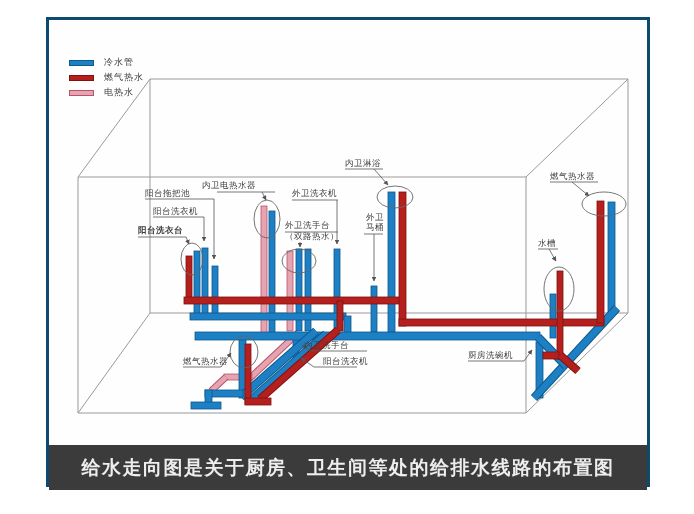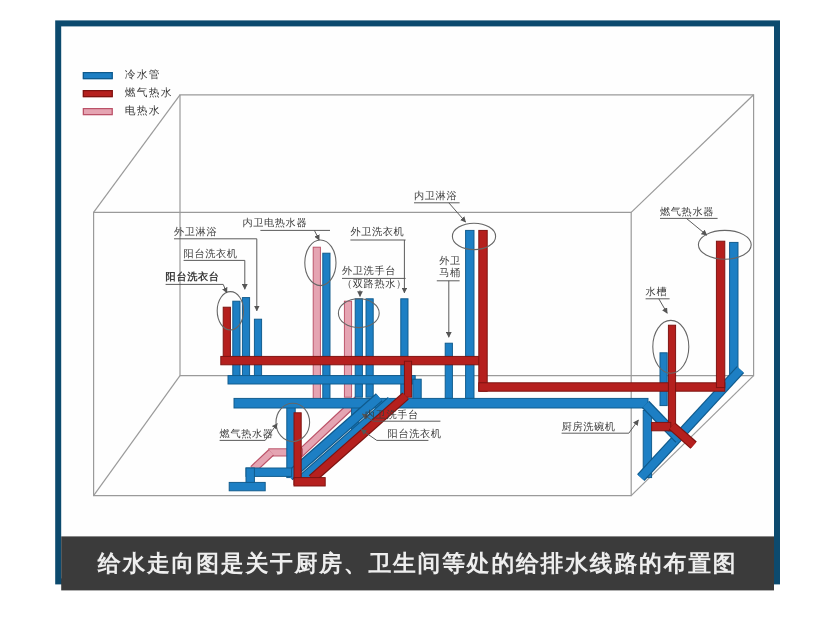--- a/index.html
+++ b/index.html
@@ -1,19 +1,19 @@
 <!DOCTYPE html>
 <html style="--c-cold: #1d7fc4; --c-cold_dark: #0f5a8c; --c-hot: #b5201e; --c-hot_dark: #7d120f; --c-elec: #e5a4b2; --c-elec_dark: #bb5268; --c-box: #9a9a9a; --c-leader: #555555; --c-caption_bg: #3b3b3b; --c-caption_text: #eeeeee;"><head>
 <meta charset="utf-8">
 <style>
   html,body{margin:0;padding:0;background:#ffffff;}
   .stage{position:relative;width:694px;height:514px;background:#fff;overflow:hidden;
          font-family:"Liberation Sans","DejaVu Sans",sans-serif;}
   .photo{position:absolute;left:46px;top:17px;width:604px;height:470px;background:#fefefe;
-         border:5px solid #0c4a6e;box-sizing:border-box;}
+         border:3px solid #0c4a6e;box-sizing:border-box;}
   .diagram-svg{position:absolute;left:0;top:0;width:694px;height:514px;}
   
   .pc{fill:var(--c-cold);stroke:var(--c-cold_dark);stroke-width:0.8;}
   .ph{fill:var(--c-hot);stroke:var(--c-hot_dark);stroke-width:0.8;}
   .pe{fill:var(--c-elec);stroke:var(--c-elec_dark);stroke-width:0.8;}
   .lc-d{stroke:var(--c-cold_dark);stroke-width:8.5;fill:none;stroke-linecap:butt;}
   .lc{stroke:var(--c-cold);stroke-width:6.5;fill:none;stroke-linecap:butt;}
   .lh-d{stroke:var(--c-hot_dark);stroke-width:8;fill:none;}
   .lh{stroke:var(--c-hot);stroke-width:6;fill:none;}
   .le-d{stroke:var(--c-elec_dark);stroke-width:7;fill:none;}
@@ -175,21 +175,21 @@
     <div class="legend-row">
       <span class="swatch sw-hot"></span>
       <span class="legend-text">燃气热水</span>
     </div>
     <div class="legend-row">
       <span class="swatch sw-elec"></span>
       <span class="legend-text">电热水</span>
     </div>
   </div>
 
-  <div class="lbl" style="left:145px;top:189px;">外卫淋浴</div>
+  <div class="lbl" style="left:145px;top:189px;">阳台拖把池</div>
   <div class="lbl" style="left:153px;top:207px;">阳台洗衣机</div>
   <div class="lbl" style="left:138px;top:226px;font-weight:bold;">阳台洗衣台</div>
   <div class="lbl" style="left:202px;top:181px;">内卫电热水器</div>
   <div class="lbl" style="left:292px;top:189px;">外卫洗衣机</div>
   <div class="lbl" style="left:285px;top:221px;">外卫洗手台</div>
   <div class="lbl" style="left:285px;top:232px;">（双路热水）</div>
   <div class="lbl" style="left:366px;top:213px;">外卫</div>
   <div class="lbl" style="left:366px;top:223px;">马桶</div>
   <div class="lbl" style="left:345px;top:159px;">内卫淋浴</div>
   <div class="lbl" style="left:550px;top:172px;">燃气热水器</div>

